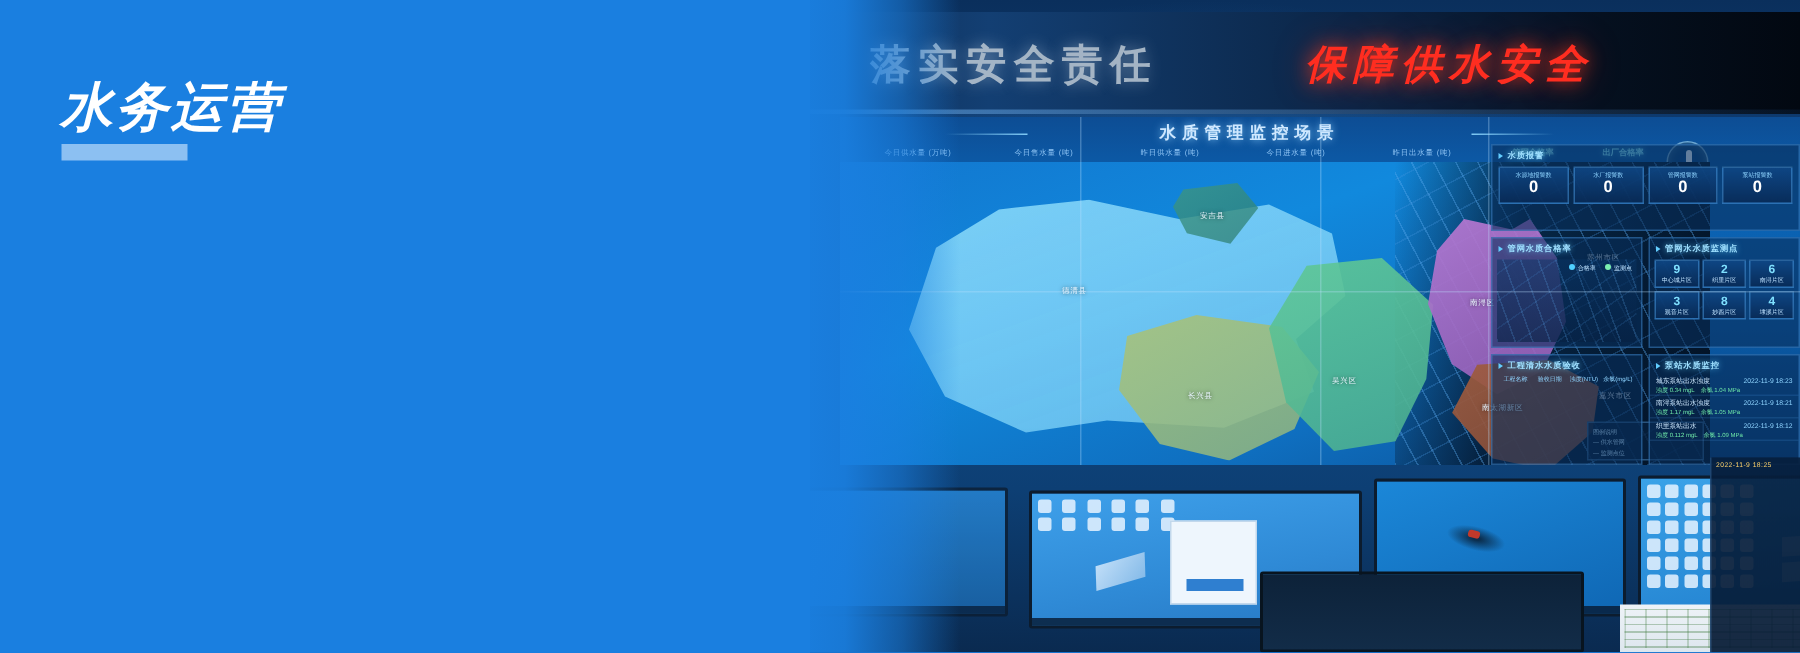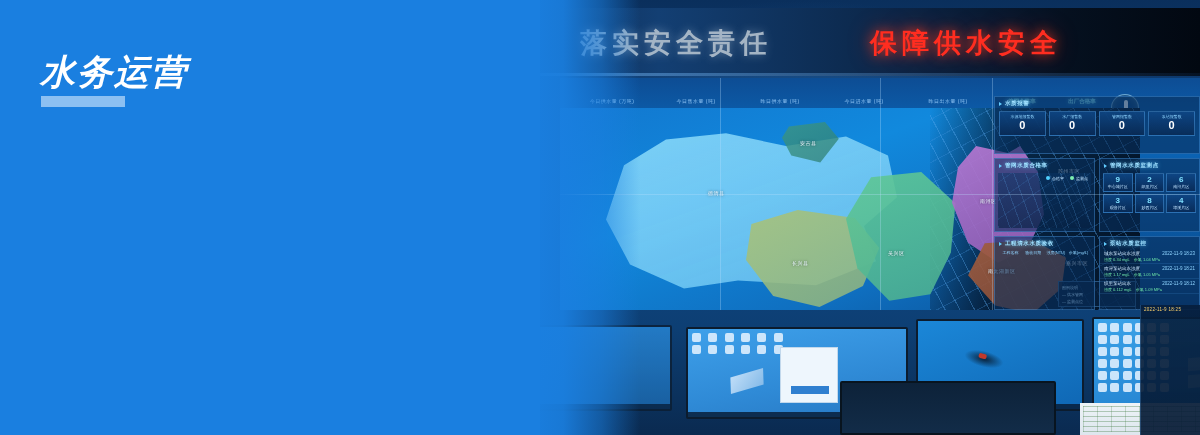--- a/index.html
+++ b/index.html
@@ -28,21 +28,21 @@
   .banner:after{
     content:""; position:absolute; left:0; bottom:0; width:100%; height:3px;
     background:linear-gradient(90deg,rgba(120,190,255,.5),rgba(20,60,110,.2));
   }
   .banner-txt {
     position:absolute; top:17px;
     font-size:27px; letter-spacing:5px; font-weight:700; white-space:nowrap;
     font-family:"DejaVu Sans",sans-serif;
   }
   .banner-left  { left:40px;  color:#b9c6d2; text-shadow:0 0 10px rgba(200,215,230,.55); opacity:.88; }
-  .banner-right { left:330px; color:#ff2d20; text-shadow:0 0 12px rgba(255,60,30,.85),0 0 26px rgba(255,40,10,.45); }
+  .banner-right { left:330px; color:#ff2d20; text-shadow:0 0 12px rgba(255,60,30,.85),0 0 26px rgba(255,40,10,.45);font-style:italic; }
 
   
   .wall {
     position:absolute; left:20px; top:78px; width:640px; height:232px;
     background:linear-gradient(180deg,#0d4d94 0%,#0b64b5 25%,#0a5ba8 60%,#083c74 100%);
     overflow:hidden;
   }
   .wall-title{
     position:absolute; left:128px; top:3px; width:290px; text-align:center;
     font-size:11px; letter-spacing:4px; color:#cfe8ff; font-weight:700;
@@ -267,20 +267,21 @@
 
   <div id="photo">
 
     <div class="banner">
       <div class="banner-txt banner-left">落实安全责任</div>
       <div class="banner-txt banner-right">保障供水安全</div>
     </div>
 
     <div class="wall">
 
+      <div class="wall-title">水质管理监控场景</div>
 
       <div class="kpis">
         <div class="kpi">
             <div class="k-lab">今日供水量 (万吨)</div>
             <div class="k-val">—</div>
           </div>
         <div class="kpi">
             <div class="k-lab">今日售水量 (吨)</div>
             <div class="k-val">—</div>
           </div>

